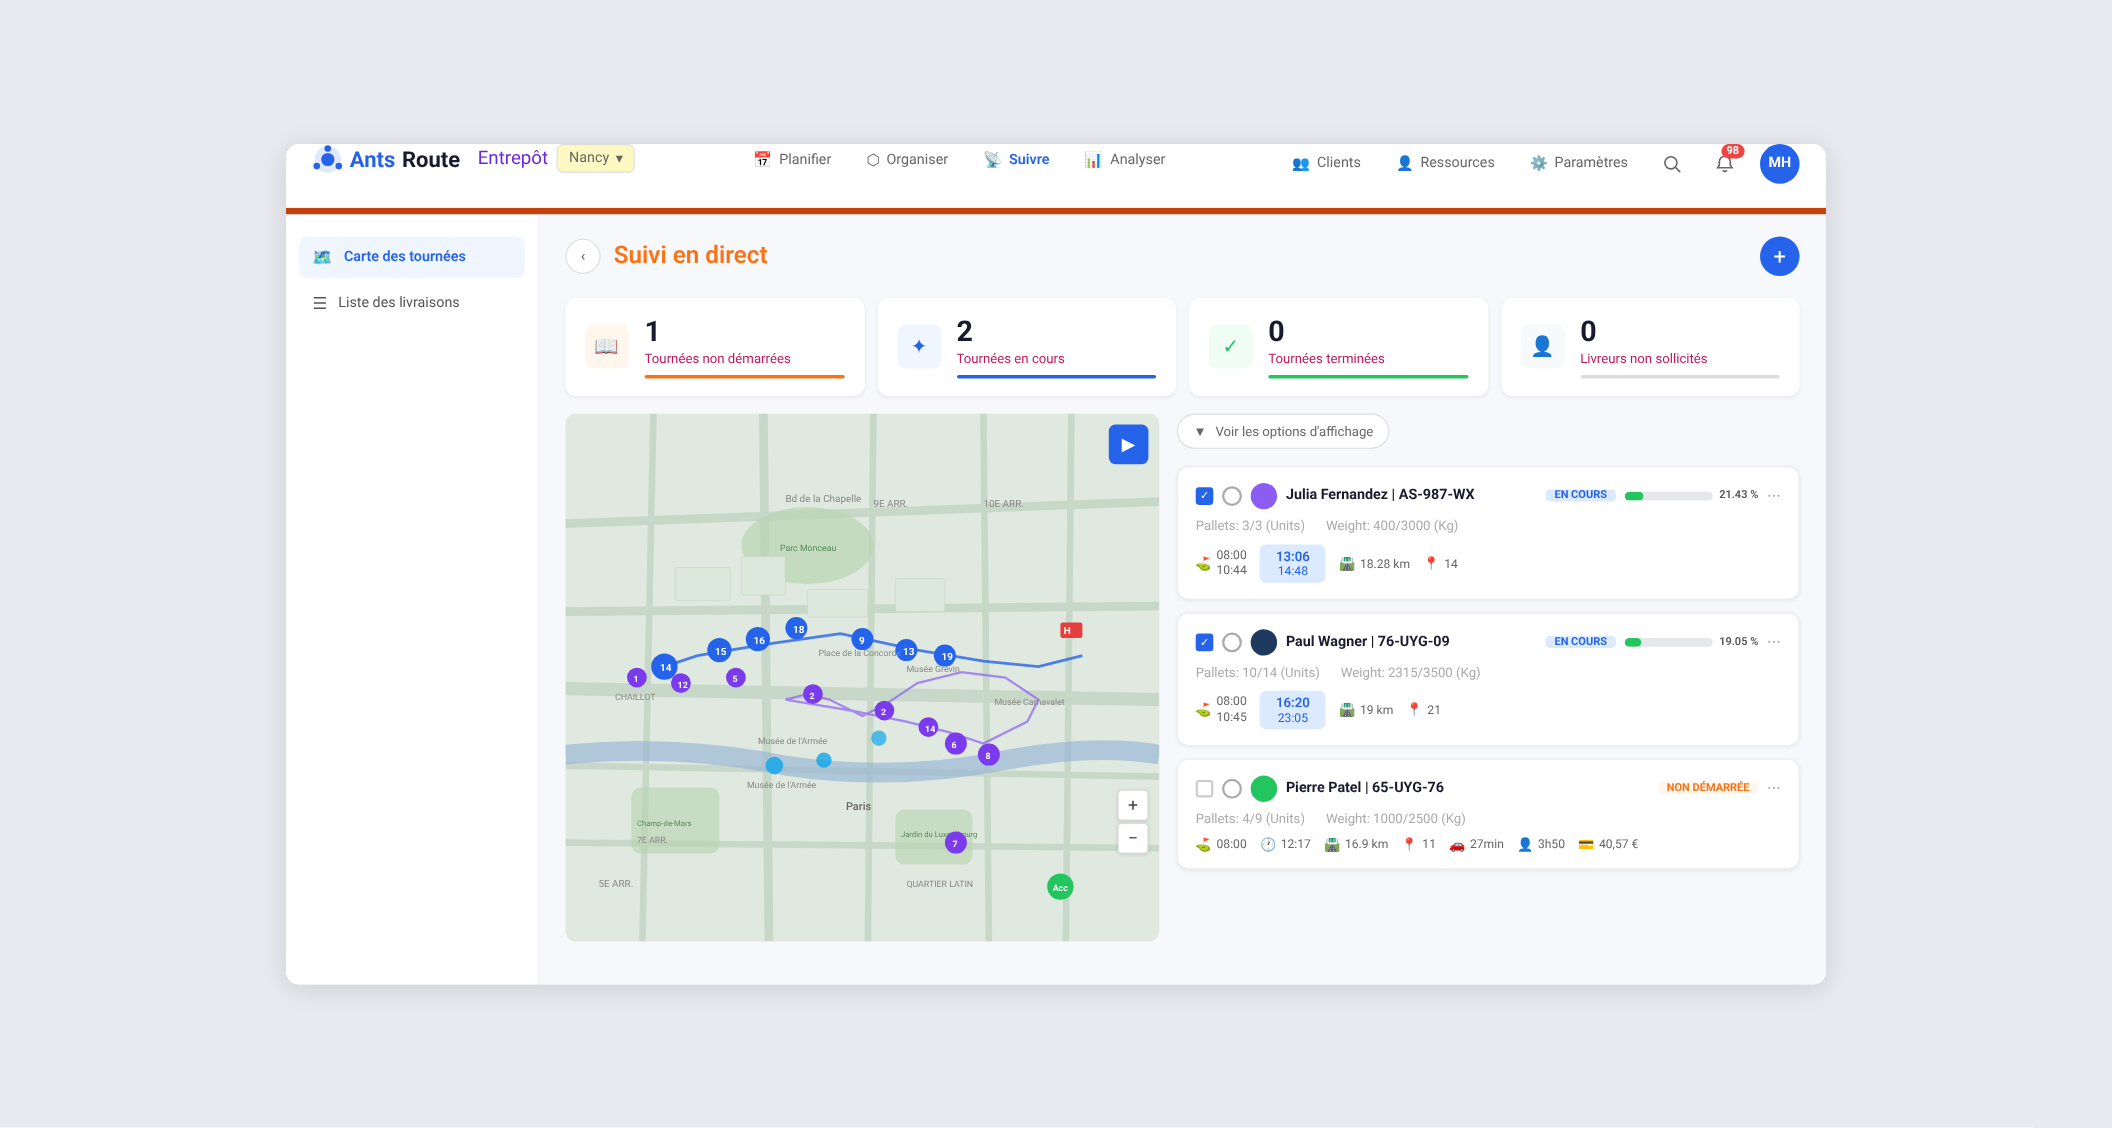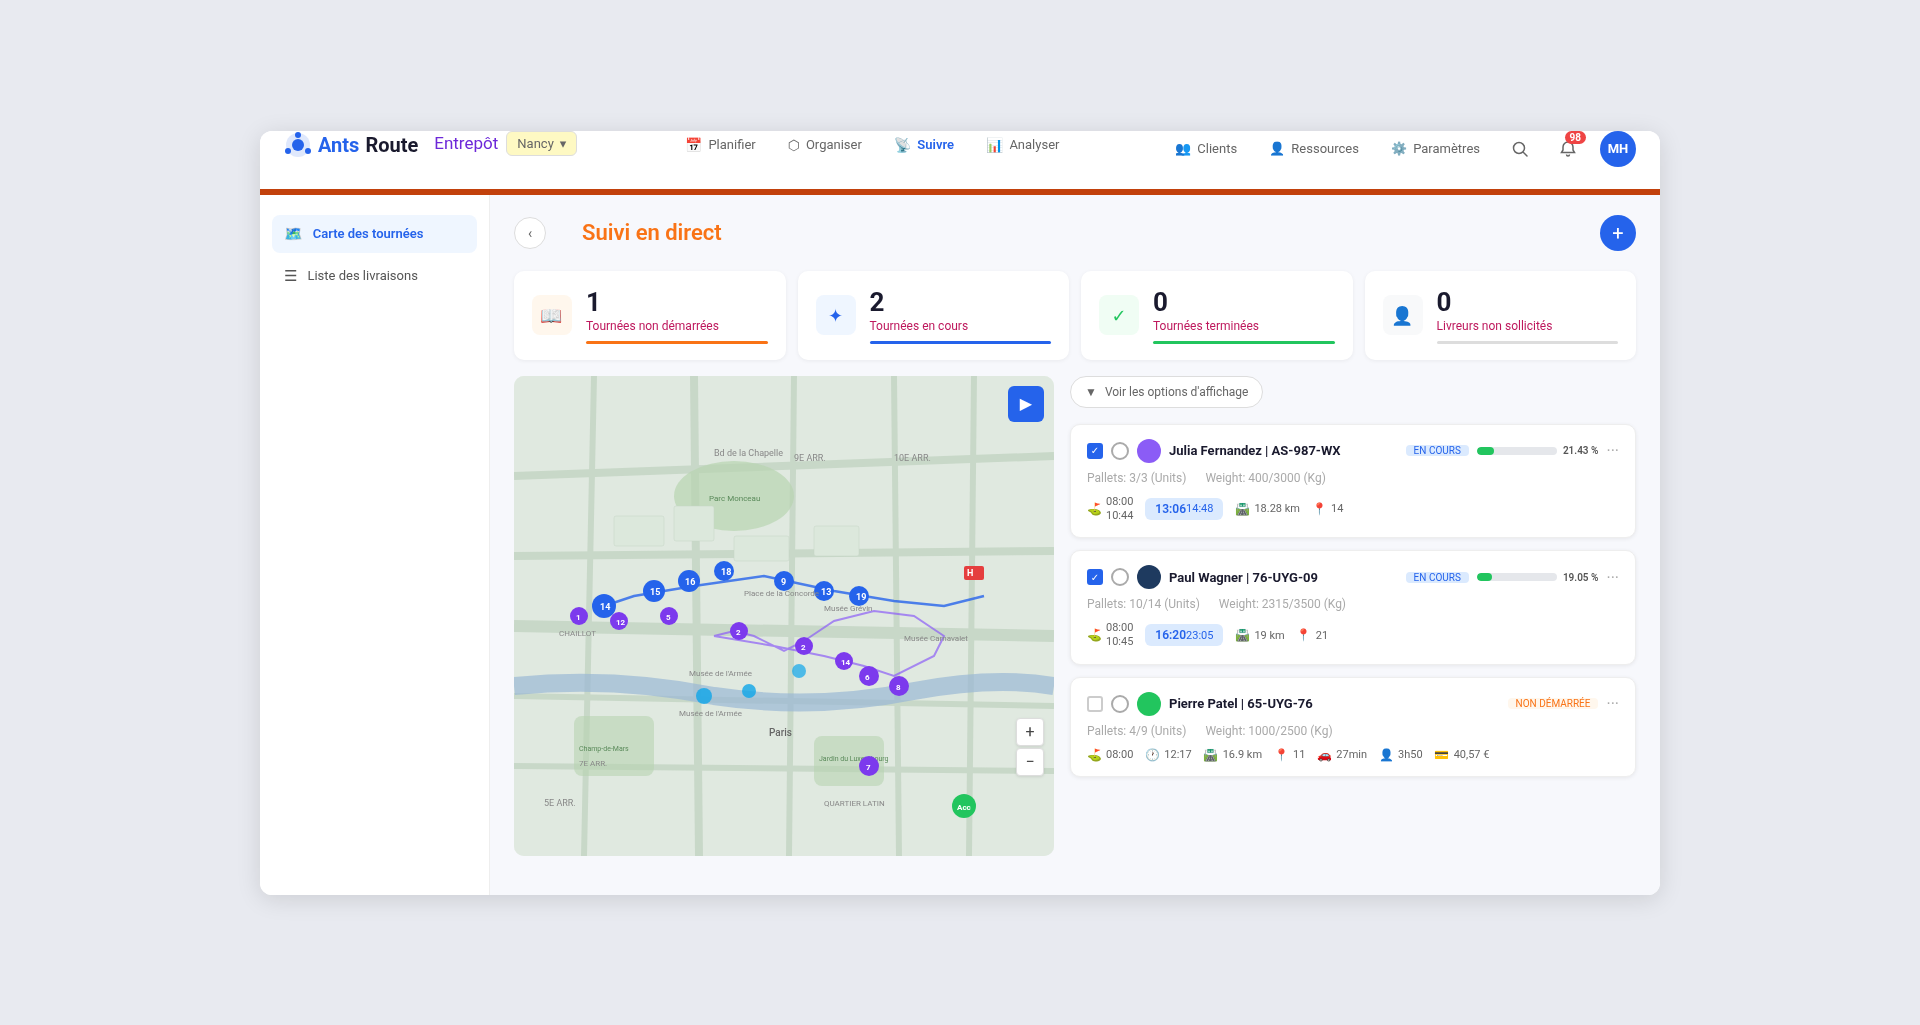--- a/index.html
+++ b/index.html
@@ -33,21 +33,21 @@
     .sidebar { width: 230px; min-height: 700px; border-right: 1px solid #eee; padding: 20px 12px; background: #fff; }
     .sidebar-item { display: flex; align-items: center; gap: 10px; padding: 10px 12px; border-radius: 8px; cursor: pointer; font-size: 13px; color: #555; margin-bottom: 4px; }
     .sidebar-item.active { background: #eff6ff; color: #2563eb; font-weight: 600; }
     .sidebar-icon { font-size: 15px; }
     
     
     .main { flex: 1; padding: 20px 24px; background: #f7f8fc; }
     .page-header { display: flex; align-items: center; justify-content: space-between; margin-bottom: 20px; }
     .page-title-row { display: flex; align-items: center; gap: 12px; }
     .back-btn { width: 32px; height: 32px; border-radius: 50%; border: 1px solid #ddd; background: #fff; display: flex; align-items: center; justify-content: center; cursor: pointer; color: #666; font-size: 14px; }
-    .page-title { font-size: 22px; font-weight: 600; color: #f97316; margin-left: 24px; }
+    .page-title { font-size: 22px; font-weight: 600; color: #f97316; }
     .add-btn { width: 36px; height: 36px; background: #2563eb; border-radius: 50%; display: flex; align-items: center; justify-content: center; color: #fff; font-size: 20px; cursor: pointer; }
     
     
     .stats-row { display: grid; grid-template-columns: repeat(4, 1fr); gap: 12px; margin-bottom: 16px; }
     .stat-card { background: #fff; border-radius: 10px; padding: 16px 18px; display: flex; align-items: center; gap: 14px; box-shadow: 0 1px 4px rgba(0,0,0,0.06); }
     .stat-icon { width: 40px; height: 40px; border-radius: 8px; display: flex; align-items: center; justify-content: center; font-size: 18px; }
     .stat-icon.orange { background: #fff7ed; color: #f97316; }
     .stat-icon.blue { background: #eff6ff; color: #2563eb; }
     .stat-icon.green { background: #f0fdf4; color: #22c55e; }
     .stat-icon.gray { background: #f8f9fa; color: #aaa; }
@@ -79,32 +79,32 @@
     .route-header { display: flex; align-items: center; gap: 8px; margin-bottom: 8px; }
     .route-checkbox { width: 16px; height: 16px; border: 2px solid #2563eb; border-radius: 3px; background: #2563eb; display: flex; align-items: center; justify-content: center; cursor: pointer; flex-shrink: 0; }
     .route-checkbox.unchecked { background: #fff; border-color: #ccc; }
     .route-checkbox-check { color: #fff; font-size: 10px; }
     .route-circle { width: 18px; height: 18px; border-radius: 50%; border: 2px solid #aaa; flex-shrink: 0; }
     .route-avatar { width: 24px; height: 24px; border-radius: 50%; flex-shrink: 0; }
     .route-avatar.purple { background: #8b5cf6; }
     .route-avatar.dark-blue { background: #1e3a5f; }
     .route-avatar.green { background: #22c55e; }
     .route-name { font-size: 13px; font-weight: 700; color: #1a1a2e; flex: 1; }
-    .route-status-badge { font-size: 10px; font-weight: 400; padding: 0 8px; border-radius: 4px; }
+    .route-status-badge { font-size: 10px; font-weight: 700; padding: 0 8px; border-radius: 4px; }
     .route-status-badge.en-cours { background: #dbeafe; color: #2563eb; }
     .route-status-badge.non-demarree { background: #fff7ed; color: #f97316; }
     .route-progress { display: flex; align-items: center; gap: 6px; }
     .progress-bar-container { width: 80px; height: 8px; background: #e5e7eb; border-radius: 4px; overflow: hidden; }
     .progress-bar { height: 100%; background: #22c55e; border-radius: 4px; }
     .progress-pct { font-size: 10px; color: #555; font-weight: 600; }
     .route-menu { color: #aaa; cursor: pointer; font-size: 16px; margin-left: auto; }
     
     .route-sub { font-size: 12px; color: #666; margin-bottom: 10px; }
     .route-sub span { color: #aaa; margin-right: 16px; }
-    .time-block { background: #eff6ff; border-radius: 6px; padding: 4px 10px; display: flex; flex-direction: row; align-items: center; min-width: 60px; }
+    .time-block { background: #eff6ff; border-radius: 6px; padding: 4px 10px; display: flex; flex-direction: column; align-items: center; min-width: 60px; }
     .time-block.highlight { background: #dbeafe; }
     .time-val { font-size: 12px; font-weight: 600; color: #2563eb; }
     .time-val2 { font-size: 11px; color: #2563eb; }
     
     .route-stats-row { display: flex; align-items: center; gap: 12px; flex-wrap: wrap; }
     .rs-item { display: flex; align-items: center; gap: 4px; font-size: 11px; color: #666; }
     .rs-icon { font-size: 12px; color: #aaa; }
   </style>
 </head>
 <body>

